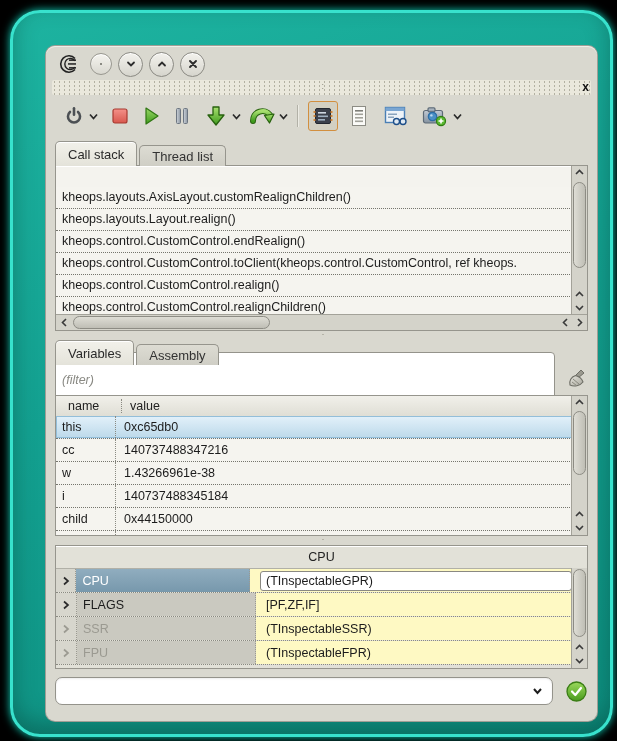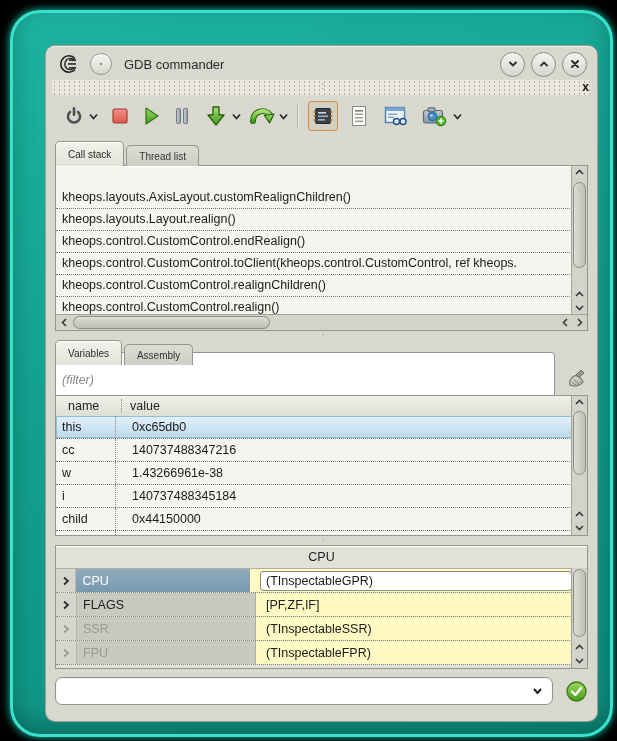--- a/index.html
+++ b/index.html
@@ -34,21 +34,21 @@
   
   .toolbar{height:34px;margin-top:4px;display:flex;align-items:center;padding-left:14px;}
   .tbtn{height:28px;display:flex;align-items:center;justify-content:center;padding:0 3px;}
   .tchev{padding:0 2px 0 0;display:flex;align-items:center;}
   .tsep{width:1px;height:22px;background:#b2b1a7;margin:0 10px 0 6px;box-shadow:1px 0 0 #ecebe4;}
   .tbtn.pressed{border:1px solid #d28f3f;border-radius:3px;background:#d3d0c2;}
 
   
   .tabs{display:flex;align-items:flex-end;margin-left:9px;height:25px;position:relative;z-index:2;}
   .tab{border:1px solid #96958d;border-bottom:none;border-radius:5px 5px 0 0;
-       padding:0 12px;font-size:10px;color:#2a2a2a;display:flex;align-items:center;}
+       padding:0 12px;font-size:13px;color:#2a2a2a;display:flex;align-items:center;}
   .tab.active{height:24px;background:linear-gradient(#f2f1ea,#e4e3da);box-shadow:inset 0 1px 0 #fff;}
   .tab.inactive{height:20px;background:linear-gradient(#dddcd3,#cfcec5);margin-left:2px;color:#333;}
 
   
   .panel{margin:0 9px;border:1px solid #96958d;background:#f4f3ee;position:relative;overflow:hidden;
          box-shadow:inset 0 1px 0 #fff;}
   .cs-panel{height:164px;margin-top:-1px;}
   .list-header{height:20px;background:linear-gradient(#f1f0ea,#dfded5);border-bottom:1px solid #b1b0a7;
        font-size:12.5px;color:#222;display:flex;align-items:center;padding-left:6px;}
   .cs-rows{position:absolute;left:0;right:15px;top:21px;}
@@ -76,21 +76,21 @@
        background:#fff;font-family:"Liberation Sans",sans-serif;font-size:12.5px;padding:16px 6px;color:#333;}
   .filter-input::placeholder{color:#8a8a84;font-style:italic;opacity:1;}
   .broom{margin-left:10px;display:flex;align-items:center;}
 
   
   .var-panel{height:139px;margin-top:2px;}
   .var-header{display:flex;}
   .var-header .h-name{width:53px;padding-left:6px;border-right:1px dotted #8a8a82;}
   .var-header .h-value{padding-left:8px;flex:1;}
   .var-rows{position:absolute;left:0;right:15px;top:20px;bottom:0;overflow:hidden;}
-  .vrow{height:22px;display:flex;border-bottom:1px dotted #75756d;background:#f5f4ef;font-size:12.5px;color:#1c1c1c;gap:8px;}
+  .vrow{height:22px;display:flex;border-bottom:1px dotted #75756d;background:#f5f4ef;font-size:12.5px;color:#1c1c1c;}
   .vrow .c-name{width:53px;padding-left:6px;border-right:1px dotted #8a8a82;line-height:22px;}
   .vrow .c-value{padding-left:8px;flex:1;line-height:22px;white-space:nowrap;overflow:hidden;}
   .vrow.selected{background:linear-gradient(#e3f1fa,#bcd9ea);box-shadow:inset 0 0 0 1px #93bed9;}
 
   
   .cpu-panel{height:122px;background:#e2e1d8;}
   .cpu-title{height:21px;display:flex;align-items:center;justify-content:center;font-size:12.5px;color:#222;}
   .cpu-rows{position:absolute;left:0;right:15px;top:22px;bottom:0;border-top:1px solid #b1b0a7;}
   .crow{height:23px;display:flex;border-bottom:1px dotted #8a8a82;font-size:12.5px;}
   .crow .gutter{width:20px;background:#d7d6cd;display:flex;align-items:center;justify-content:center;border-right:1px dotted #9a9990;}
@@ -122,21 +122,20 @@
     <span class="logo">
       <svg width="24" height="20" viewBox="0 0 24 20">
         <path d="M17 4.5 A8.2 8.2 0 1 0 17 15.5" fill="none" stroke="#232323" stroke-width="1.6"></path>
         <path d="M17 6.8 A5.6 5.6 0 1 0 17 13.2" fill="none" stroke="#232323" stroke-width="1.4"></path>
         <rect x="10" y="9.2" width="8" height="1.5" fill="#232323"></rect>
         <rect x="11" y="5.4" width="7" height="1.5" fill="#232323"></rect>
         <rect x="11" y="13.1" width="7" height="1.5" fill="#232323"></rect>
       </svg>
     </span>
     <span class="menu-circle"></span>
-    <span class="title-text">GDB commander</span>
     <span class="tb-btn">
       <svg width="12" height="12" viewBox="0 0 12 12">
             <polyline points="3,4.5 6,7.5 9,4.5" fill="none" stroke="#2d2d2d" stroke-width="1.8" stroke-linecap="round"></polyline>
           </svg>
     </span>
     <span class="tb-btn">
       <svg width="12" height="12" viewBox="0 0 12 12">
             <polyline points="3,7.5 6,4.5 9,7.5" fill="none" stroke="#2d2d2d" stroke-width="1.8" stroke-linecap="round"></polyline>
           </svg>
     </span>
@@ -301,22 +300,22 @@
 
   <div class="panel cs-panel">
     <div class="list-header" style="margin-right:15px;margin-top:24px;">
       <span>function</span>
     </div>
     <div class="cs-rows">
       <div class="cs-row">kheops.layouts.AxisLayout.customRealignChildren()</div>
       <div class="cs-row">kheops.layouts.Layout.realign()</div>
       <div class="cs-row">kheops.control.CustomControl.endRealign()</div>
       <div class="cs-row">kheops.control.CustomControl.toClient(kheops.control.CustomControl, ref kheops.</div>
+      <div class="cs-row">kheops.control.CustomControl.realign()</div>
       <div class="cs-row">kheops.control.CustomControl.realignChildren()</div>
-      <div class="cs-row">kheops.control.CustomControl.realign()</div>
     </div>
     <div class="vscroll above-h">
       <div class="sbtn">
         <svg width="9" height="7" viewBox="0 0 9 7">
               <polyline points="1,5 4.5,1.5 8,5" fill="none" stroke="#3a3a3a" stroke-width="1.6"></polyline>
             </svg>
       </div>
       <div class="vthumb" style="top:16px;height:84px;"></div>
       <div class="vbtns-bottom">
         <div class="sbtn">

